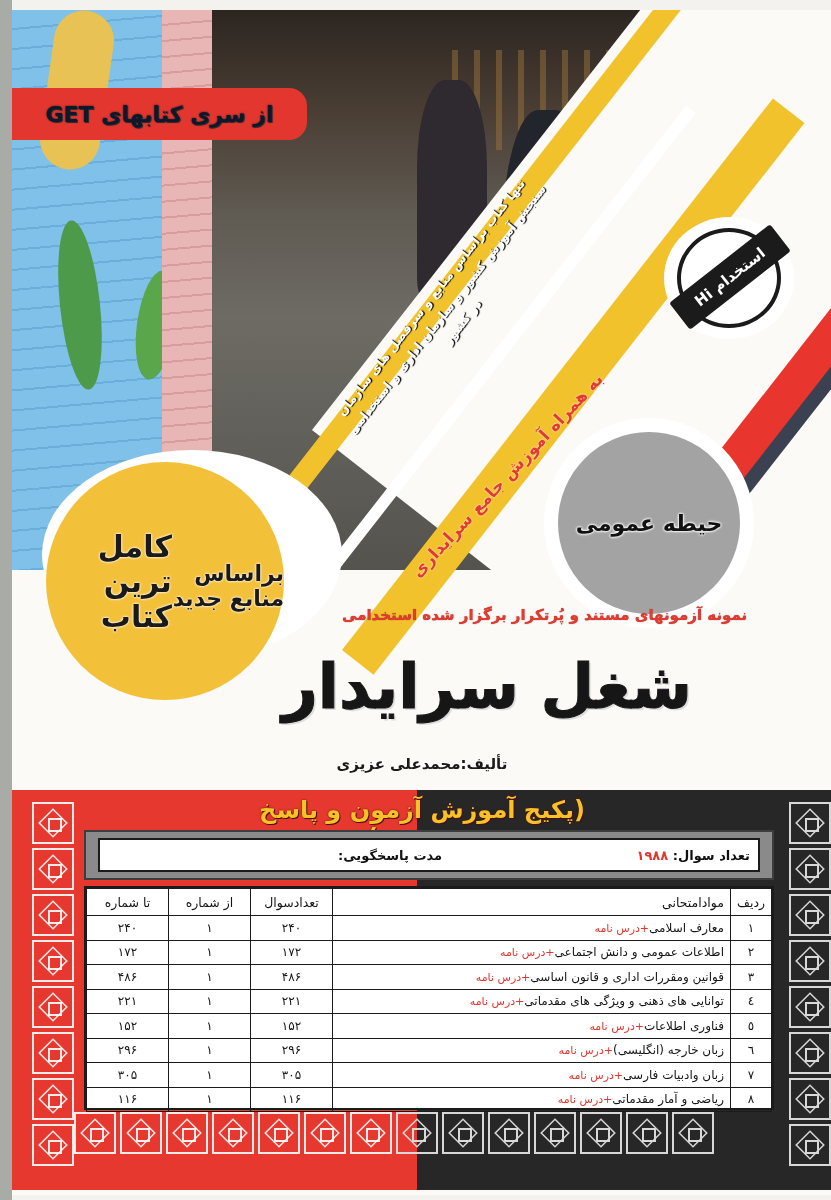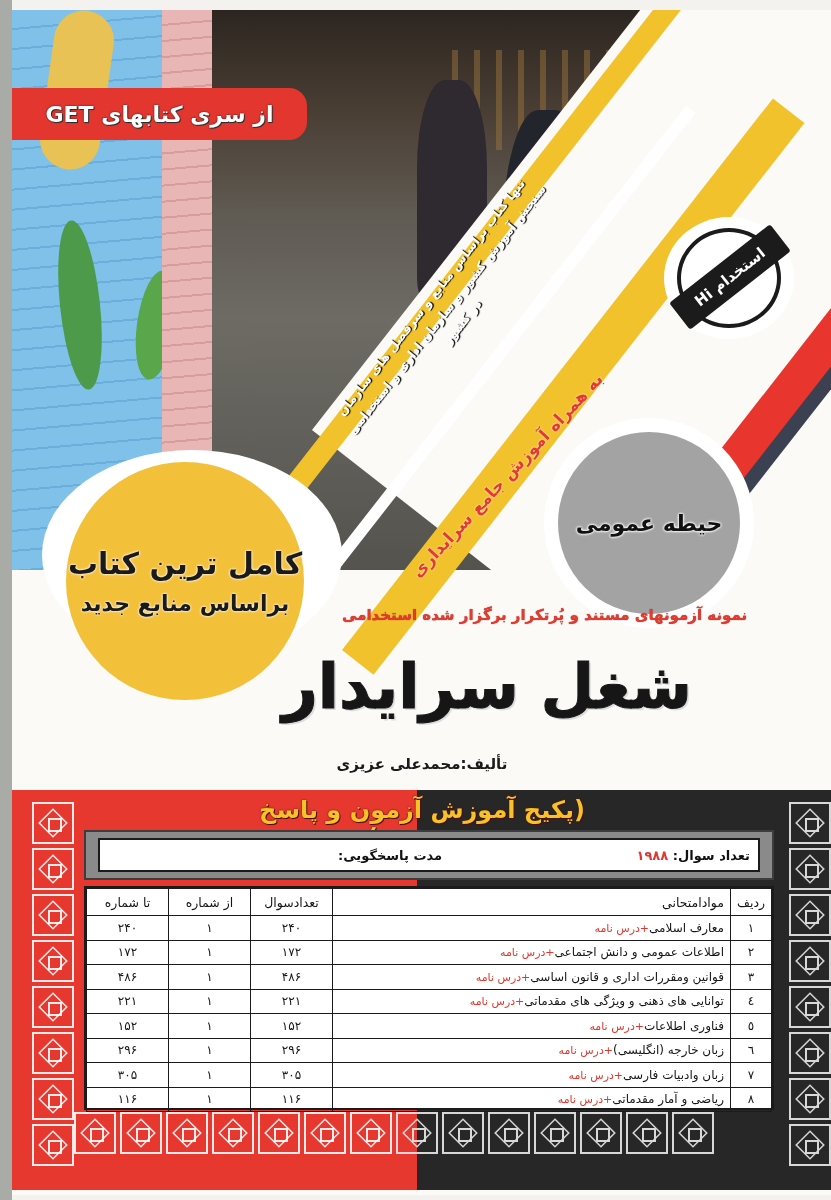--- a/index.html
+++ b/index.html
@@ -34,34 +34,34 @@
   .stripe-white1 { left: 280px; top: 600px; width: 640px; height: 12px; background: #ffffff; transform: rotate(-52deg); }
   .stripe-yellow2 { left: 330px; top: 640px; width: 700px; height: 40px; background: #f2c22c; transform: rotate(-52deg); }
   .stripe-red { left: 630px; top: 540px; width: 400px; height: 38px; background: #e8362e; transform: rotate(-52deg); }
   .stripe-dark { left: 660px; top: 560px; width: 400px; height: 14px; background: #3b4150; transform: rotate(-52deg); }
 
   
   .white-wedge { position: absolute; left: 300px; top: 420px; width: 900px; height: 600px; background: #fbfaf7; transform: rotate(-52deg); transform-origin: 0 0; }
 
   
   .get-banner { position: absolute; left: 0; top: 78px; width: 295px; height: 52px; background: #e2362f; border-radius: 0 18px 18px 0; display: flex; align-items: center; justify-content: center; }
-  .get-banner span { color: #ffffff; font-weight: bold; font-size: 22px; font-family: "DejaVu Sans", sans-serif; direction: rtl; text-shadow: 0 0 2px #222, 1px 1px 0 #333; }
+  .get-banner span { color: #0f172a; font-weight: bold; font-size: 22px; font-family: "DejaVu Sans", sans-serif; direction: rtl; text-shadow: 0 0 2px #222, 1px 1px 0 #333; }
 
   
   .diag-text { position: absolute; left: 270px; top: 270px; width: 330px; transform: rotate(-52deg); transform-origin: 50% 50%; color: #ffffff; font-size: 12.5px; font-weight: bold; direction: rtl; text-align: center; line-height: 20px; text-shadow: 1px 1px 1px #000; }
 
   
   .stamp-circle { position: absolute; left: 652px; top: 207px; width: 130px; height: 122px; border-radius: 50%; background: #ffffff; }
   .stamp-ring { position: absolute; left: 665px; top: 218px; width: 104px; height: 100px; border-radius: 50%; border: 4px solid #1b1b1b; }
   .stamp-band { position: absolute; left: 654px; top: 250px; width: 128px; height: 34px; background: #1b1b1b; transform: rotate(-38deg); display: flex; align-items: center; justify-content: center; border-radius: 3px; }
   .stamp-band span { color: #fff; font-size: 15px; font-weight: bold; direction: rtl; }
 
   
   .yellow-circle-outer { position: absolute; left: 30px; top: 440px; width: 300px; height: 210px; border-radius: 50%; background: #ffffff; }
-  .yellow-circle { position: absolute; left: 54px; top: 452px; width: 238px; height: 238px; border-radius: 50%; background: #f3c03a; display: flex; flex-direction: column; align-items: center; justify-content: center; }
+  .yellow-circle { position: absolute; left: 34px; top: 452px; width: 238px; height: 238px; border-radius: 50%; background: #f3c03a; display: flex; flex-direction: row; align-items: center; justify-content: center; }
   .yc-line1 { font-size: 30px; font-weight: bold; color: #1a1a1a; direction: rtl; text-shadow: 0 0 3px #fff, 0 0 2px #fff; }
   .yc-line2 { font-size: 22px; font-weight: bold; color: #1a1a1a; direction: rtl; margin-top: 10px; text-shadow: 0 0 3px #fff, 0 0 2px #fff; }
 
   
   .red-circle-outer { position: absolute; left: 532px; top: 408px; width: 210px; height: 210px; border-radius: 50%; background: #ffffff; }
   .red-circle { position: absolute; left: 546px; top: 422px; width: 182px; height: 182px; border-radius: 50%; background: #a3a3a3; display: flex; align-items: center; justify-content: center; }
   .red-circle span { font-size: 22px; font-weight: bold; color: #111; direction: rtl; text-shadow: 0 0 2px #fff, 0 0 3px #fff, 0 0 3px #fff; }
 
   
   .red-diag { position: absolute; left: 350px; top: 455px; width: 290px; transform: rotate(-47deg); transform-origin: 50% 50%; color: #e43a2f; font-size: 17px; font-weight: bold; direction: rtl; text-align: center; text-shadow: 0 0 2px #fff; }

